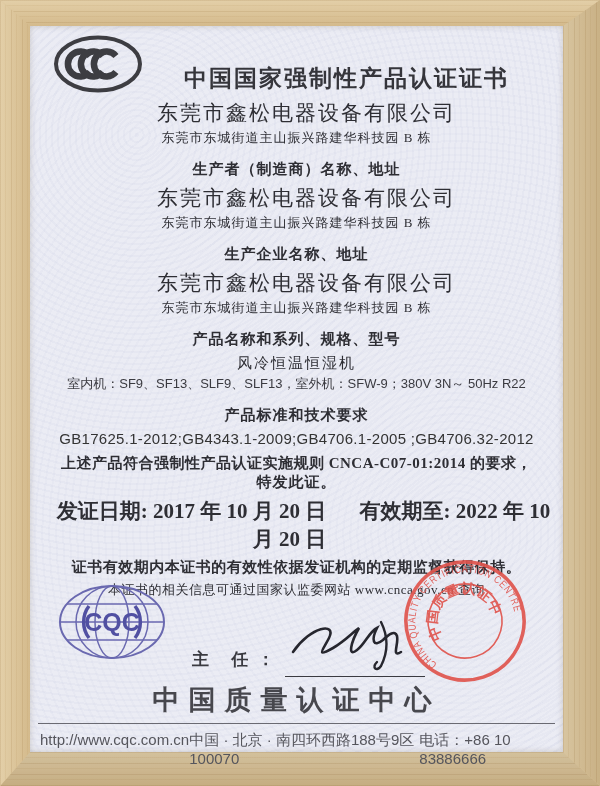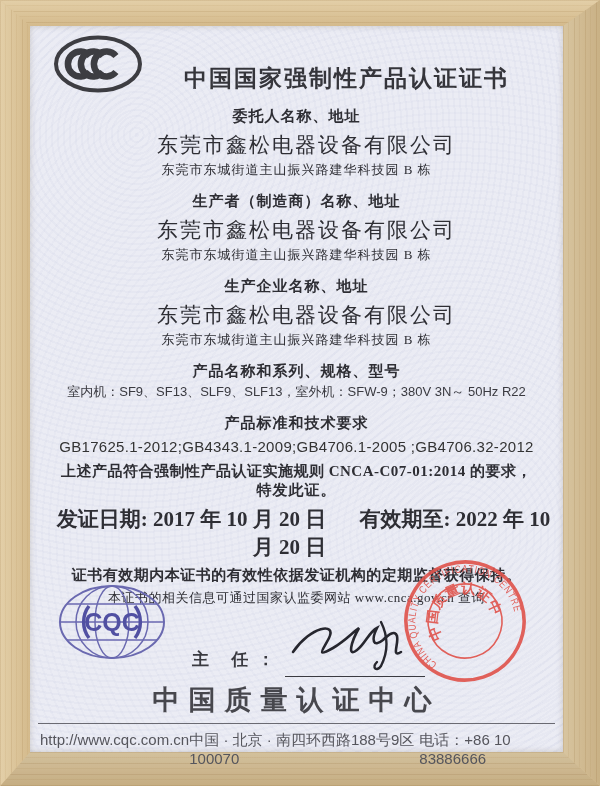--- a/index.html
+++ b/index.html
@@ -77,33 +77,33 @@
         <ellipse cx="46" cy="30" rx="42" ry="26.5" fill="none" stroke="#3d3d42" stroke-width="4"></ellipse>
         <path d="M 38,22 A 12.5,12.5 0 1 0 38,38" fill="none" stroke="#3d3d42" stroke-width="6.5"></path>
         <path d="M 51,22 A 12.5,12.5 0 1 0 51,38" fill="none" stroke="#3d3d42" stroke-width="6.5"></path>
         <path d="M 64,22 A 12.5,12.5 0 1 0 64,38" fill="none" stroke="#3d3d42" stroke-width="6.5"></path>
       </svg>
     </div>
     <div class="cert-title">中国国家强制性产品认证证书</div>
   </div>
 
 
-  <div class="sec-label center">委托人名称、地址</div>
   <div class="company center">东莞市鑫松电器设备有限公司</div>
   <div class="addr center">东莞市东城街道主山振兴路建华科技园 B 栋</div>
 
   <div class="sec-label center">生产者（制造商）名称、地址</div>
   <div class="company center">东莞市鑫松电器设备有限公司</div>
   <div class="addr center">东莞市东城街道主山振兴路建华科技园 B 栋</div>
 
   <div class="sec-label center">生产企业名称、地址</div>
   <div class="company center">东莞市鑫松电器设备有限公司</div>
   <div class="addr center">东莞市东城街道主山振兴路建华科技园 B 栋</div>
 
   <div class="sec-label center">产品名称和系列、规格、型号</div>
+  <div class="product center">风冷恒温恒湿机</div>
   <div class="models center">室内机：SF9、SF13、SLF9、SLF13，室外机：SFW-9；380V 3N～ 50Hz R22</div>
 
   <div class="sec-label center">产品标准和技术要求</div>
   <div class="gb center">GB17625.1-2012;GB4343.1-2009;GB4706.1-2005 ;GB4706.32-2012</div>
 
   <div class="statement center">上述产品符合强制性产品认证实施规则 CNCA-C07-01:2014 的要求，</div>
   <div class="statement2 center">特发此证。</div>
 
   <div class="dates center">
     <span>发证日期: 2017 年 10 月 20 日</span>

